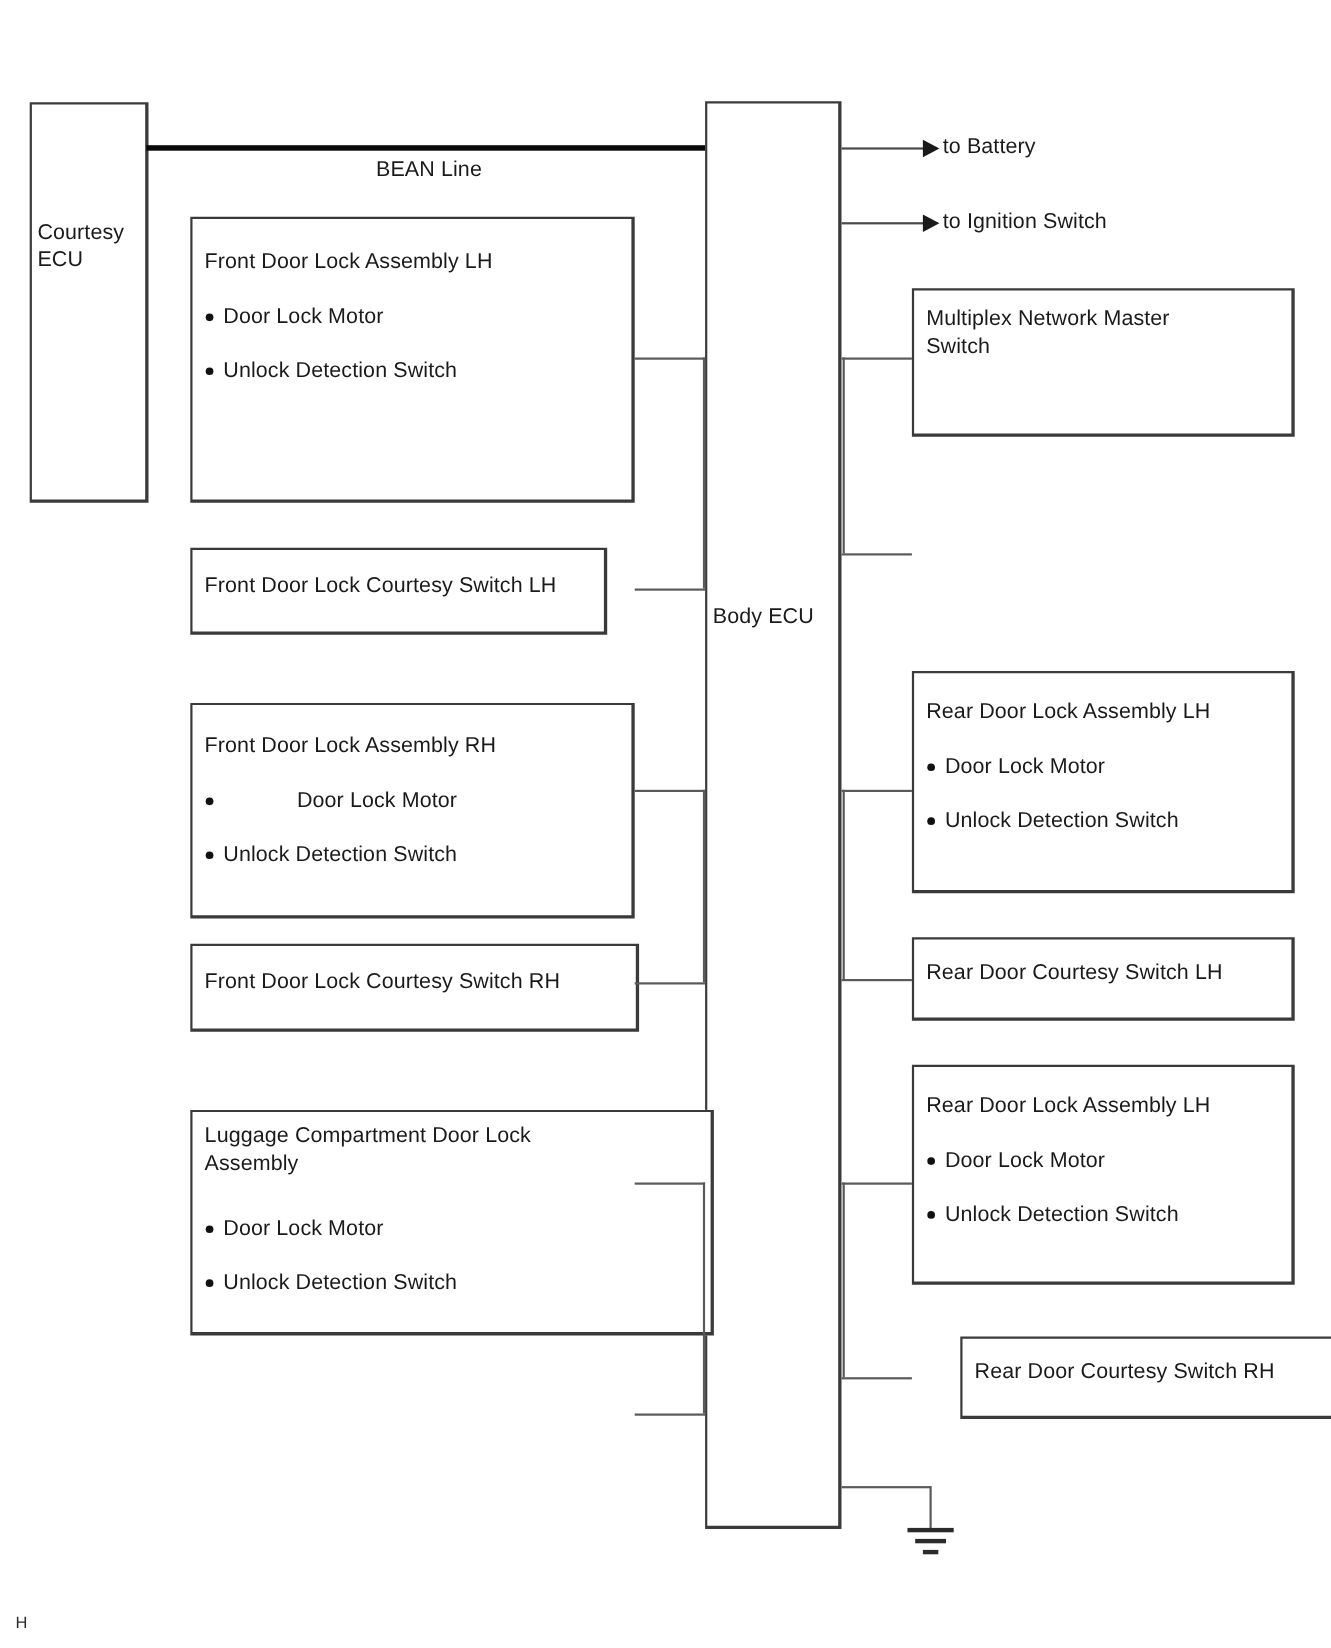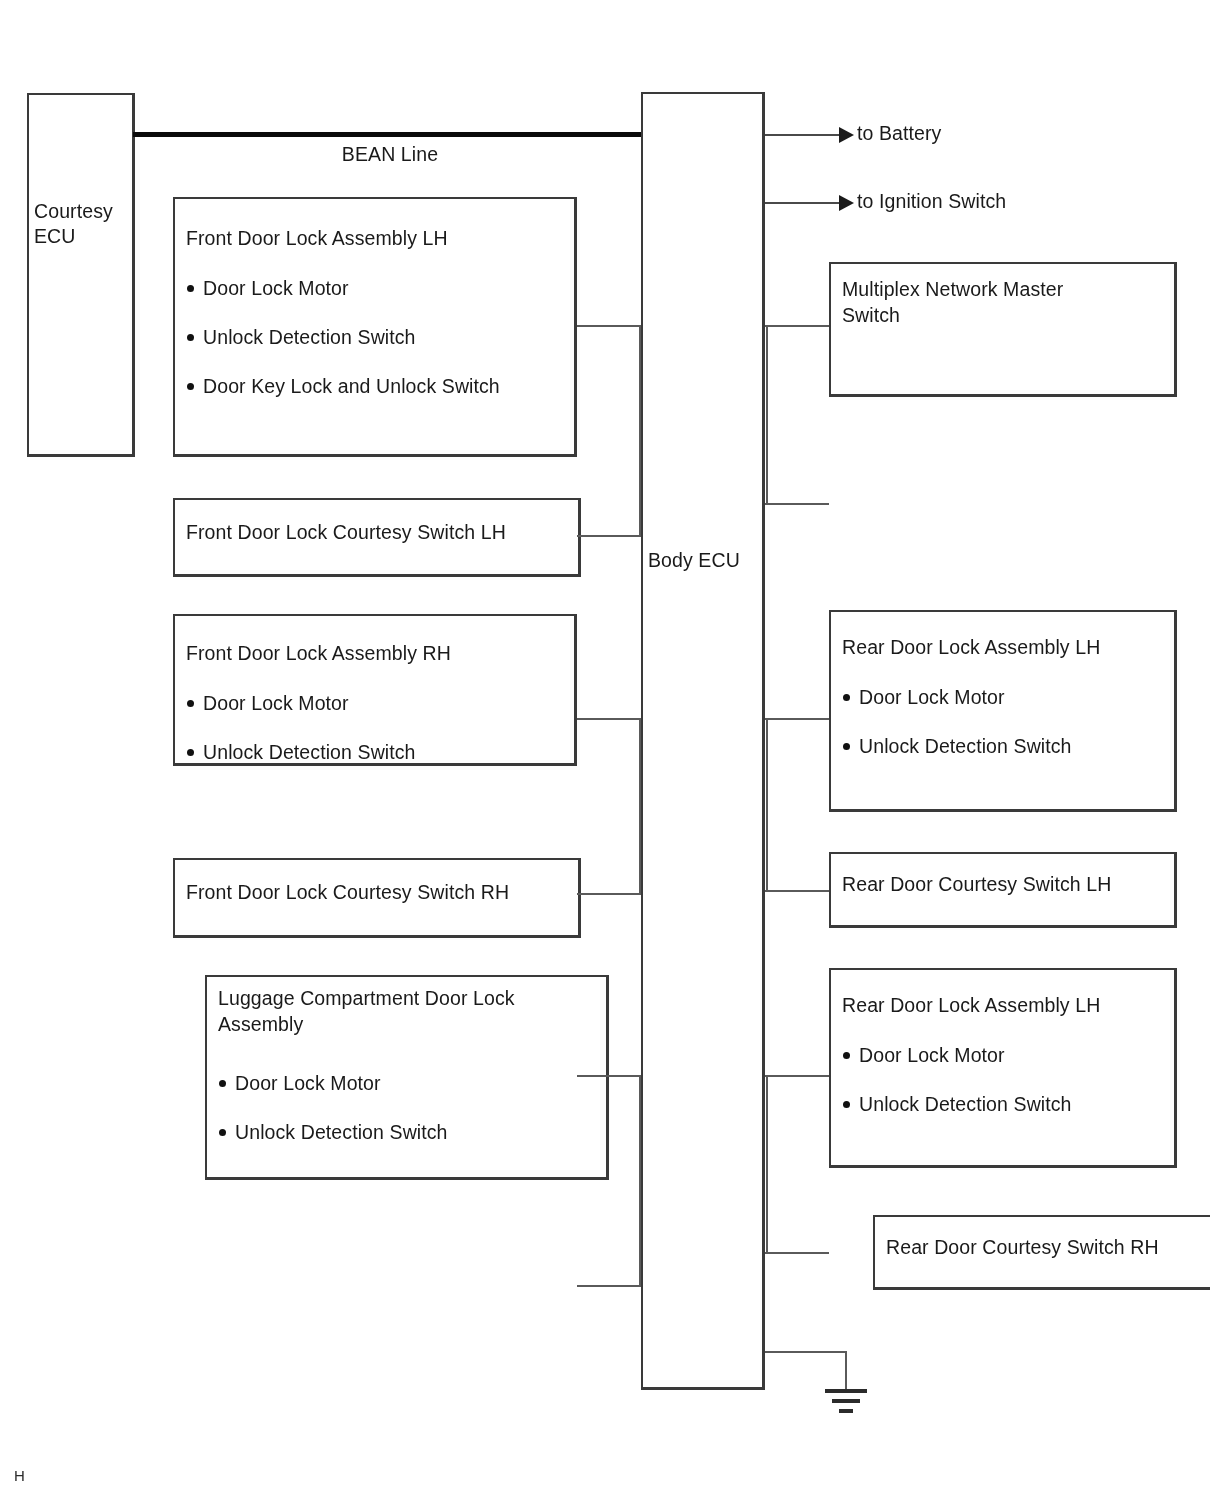--- a/index.html
+++ b/index.html
@@ -154,41 +154,40 @@
     <div class="arrow-line" style="width:75px;"></div>
     <div class="arrow-head" style="left:74px;"></div>
   </div>
   <div class="arrow-text" style="left:857px; top:190px;">to Ignition Switch</div>
 
   <div class="box" style="left:173px; top:197px; width:404px; height:260px;">
     <div class="box-title" style="top:26px;">Front Door Lock Assembly LH</div>
     <ul class="bullets" style="top:76px;">
       <li>Door Lock Motor</li>
       <li>Unlock Detection Switch</li>
-      <li>Door Key Lock and Unlock Switch</li>
-    </ul>
-  </div>
-
-  <div class="box" style="left:173px; top:498px; width:408px; height:79px;">
+    </ul>
+  </div>
+
+  <div class="box" style="left:173px; top:498px; width:379px; height:79px;">
     <div class="box-title" style="top:19px;">Front Door Lock Courtesy Switch LH</div>
   </div>
 
-  <div class="box" style="left:173px; top:614px; width:404px; height:152px;">
+  <div class="box" style="left:173px; top:639px; width:404px; height:196px;text-align:right;">
     <div class="box-title" style="top:24px;">Front Door Lock Assembly RH</div>
     <ul class="bullets" style="top:74px;">
       <li>Door Lock Motor</li>
       <li>Unlock Detection Switch</li>
     </ul>
   </div>
 
   <div class="box" style="left:173px; top:858px; width:408px; height:80px;">
     <div class="box-title" style="top:19px;">Front Door Lock Courtesy Switch RH</div>
   </div>
 
-  <div class="box" style="left:173px; top:975px; width:404px; height:205px;margin-left:32px;">
+  <div class="box" style="left:173px; top:1009px; width:476px; height:205px;">
     <div class="box-title" style="top:8px;">Luggage Compartment Door Lock
 Assembly</div>
     <ul class="bullets" style="top:93px;">
       <li>Door Lock Motor</li>
       <li>Unlock Detection Switch</li>
     </ul>
   </div>
 
 
   <div class="box" style="left:829px; top:262px; width:348px; height:135px;">

